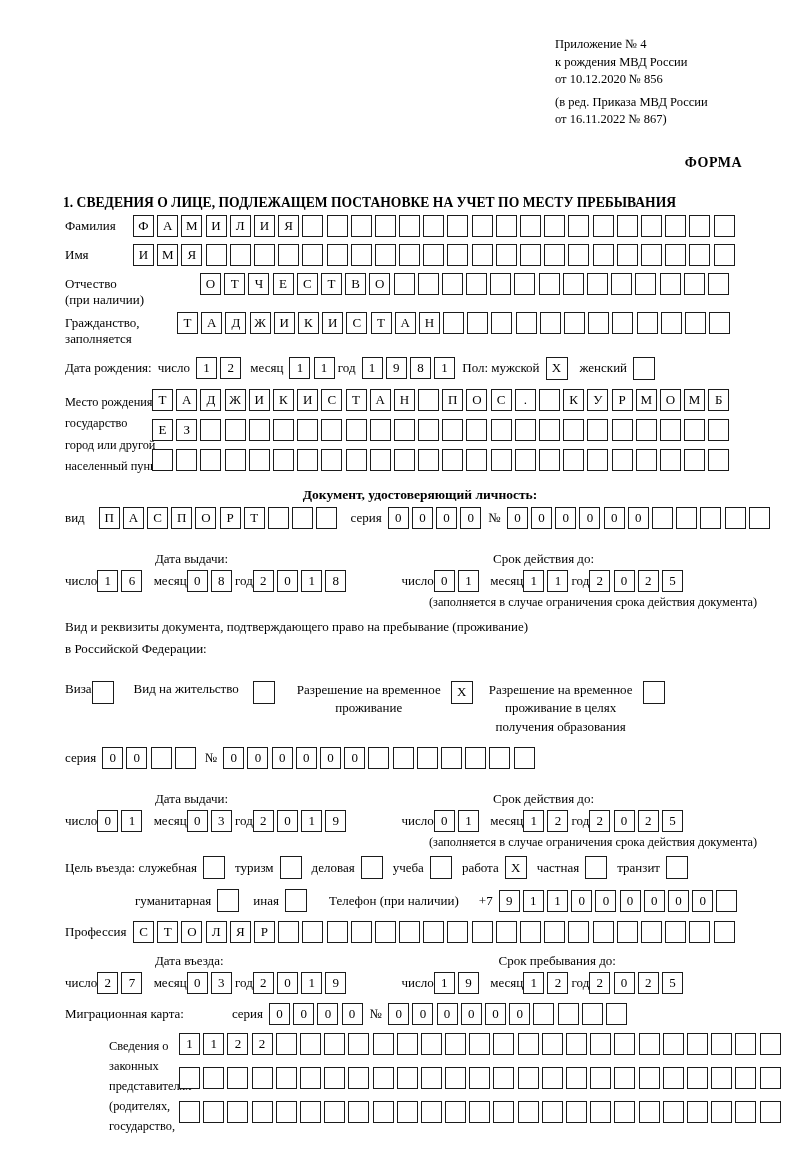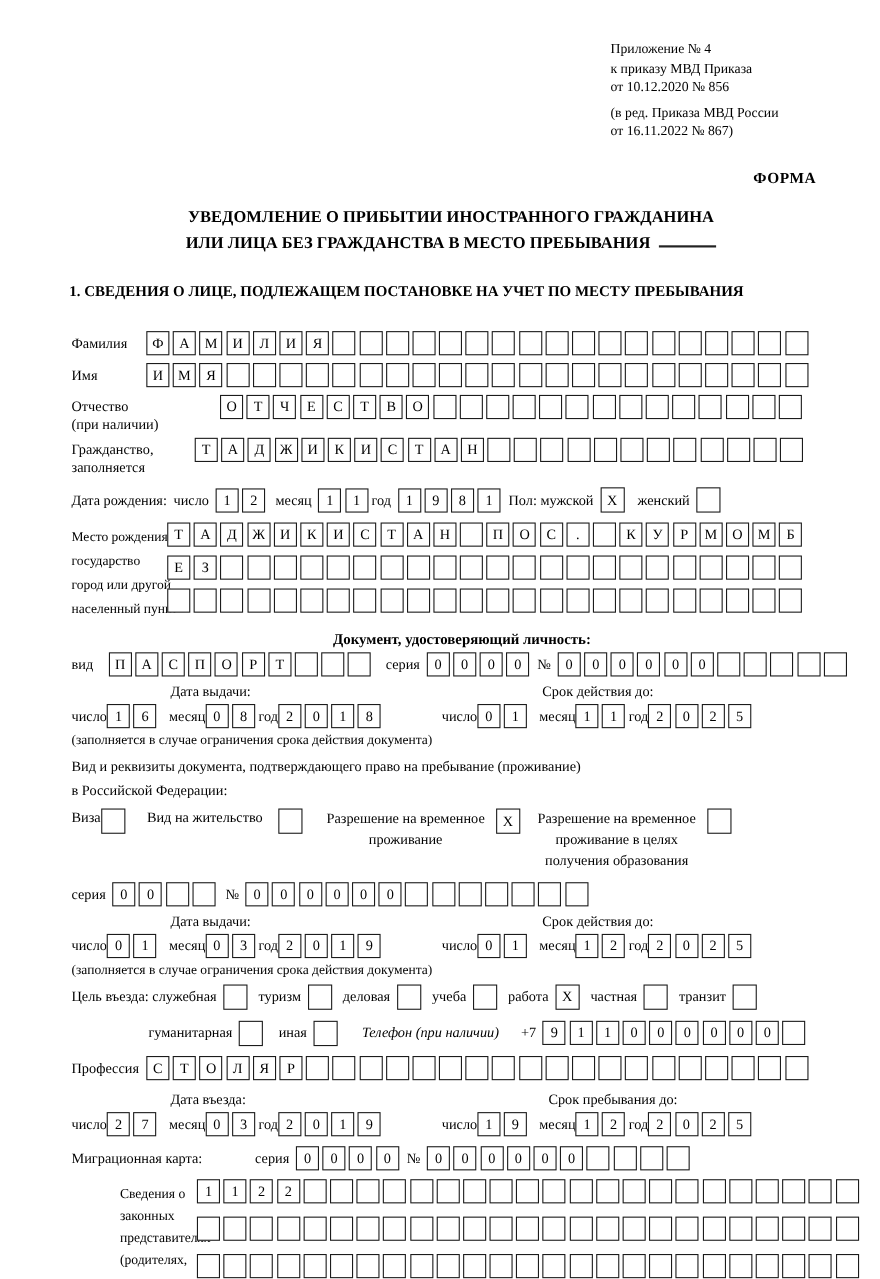--- a/index.html
+++ b/index.html
@@ -28,58 +28,54 @@
           display:flex; align-items:center; justify-content:center;
           font-size:13px; background:#fff; }
   .checkbox { width:20px; height:21px; border:1.6px solid #1b1b1b; flex:0 0 auto;
           display:flex; align-items:center; justify-content:center; font-size:13px; background:#fff; }
 
   .inline-row { display:flex; align-items:center; margin-top:8px; }
   .inline-row .t { padding:0 6px 0 0; white-space:nowrap; }
 
   .center-bold { text-align:center; font-weight:bold; font-size:13.5px; margin-top:9px; }
 
-  .date-headers { display:flex; margin-top:6px; }
+  .date-headers { display:flex; margin-top:22px; }
   .date-row { display:flex; align-items:center; margin-top:3px; }
-  .small-note { font-size:12.3px; padding-right:18px; margin-top:3px; }
+  .small-note { font-size:12.3px; text-align:right; padding-right:18px; margin-top:3px; }
 
   .plain { margin-top:9px; }
 
   .permit-row { display:flex; align-items:flex-start; margin-top:6px; }
   .permit-opt { display:flex; align-items:flex-start; }
   .permit-label { text-align:center; line-height:1.45; }
 
   .stack { display:flex; flex-direction:column; }
   .mt8 { margin-top:8px; }
   .nowrap { white-space:nowrap; }
 </style>
 </head>
 <body>
 
 <div class="page">
 
   <div class="appendix">
     <div>Приложение № 4</div>
-    <div>к приказу МВД Приказа</div>
+    <div>к рождения МВД России</div>
     <div>от 10.12.2020 № 856</div>
     <div class="edition">
       <div>(в ред. Приказа МВД России</div>
       <div>от 16.11.2022 № 867)</div>
     </div>
   </div>
   <div class="forma">ФОРМА</div>
 
-  <div class="title">
-    <div>УВЕДОМЛЕНИЕ О ПРИБЫТИИ ИНОСТРАННОГО ГРАЖДАНИНА</div>
-    <div><span>ИЛИ ЛИЦА БЕЗ ГРАЖДАНСТВА В МЕСТО ПРЕБЫВАНИЯ</span><span class="title-underline"></span></div>
-  </div>
 
   <div class="section-heading">1. СВЕДЕНИЯ О ЛИЦЕ, ПОДЛЕЖАЩЕМ ПОСТАНОВКЕ НА УЧЕТ ПО МЕСТУ ПРЕБЫВАНИЯ</div>
 
-  <div class="frow" style="margin-top:28px;">
+  <div class="frow" style="margin-top:4px;">
     <div class="flabel w68">Фамилия</div>
     <div class="cellrow">
         <div class="cell">Ф</div>
         <div class="cell">А</div>
         <div class="cell">М</div>
         <div class="cell">И</div>
         <div class="cell">Л</div>
         <div class="cell">И</div>
         <div class="cell">Я</div>
         <div class="cell"></div>
@@ -388,21 +384,21 @@
         <div class="cell">0</div>
         <div class="cell">2</div>
         <div class="cell">5</div>
       </div>
   </div>
   <div class="small-note">(заполняется в случае ограничения срока действия документа)</div>
 
   <div class="plain">Вид и реквизиты документа, подтверждающего право на пребывание (проживание)</div>
   <div class="plain" style="margin-top:6px;">в Российской Федерации:</div>
 
-  <div class="permit-row" style="margin-top:8px;">
+  <div class="permit-row" style="margin-top:24px;">
     <div class="permit-opt">
       <span class="t">Виза</span>
       <div class="checkbox"></div>
     </div>
     <div class="permit-opt" style="margin-left:20px;">
       <span class="t">Вид на жительство</span>
       <div class="checkbox" style="margin-left:14px;"></div>
     </div>
     <div class="permit-opt" style="margin-left:22px;">
       <div class="permit-label">
@@ -504,21 +500,21 @@
     <div class="checkbox"></div>
     <span class="t" style="padding-left:10px;">транзит</span>
     <div class="checkbox"></div>
   </div>
 
   <div class="inline-row" style="margin-top:10px;">
     <span class="t" style="padding-left:70px;">гуманитарная</span>
     <div class="checkbox"></div>
     <span class="t" style="padding-left:14px;">иная</span>
     <div class="checkbox"></div>
-    <span class="t" style="padding-left:22px;font-style:italic;">Телефон (при наличии)</span>
+    <span class="t" style="padding-left:22px;">Телефон (при наличии)</span>
     <span class="t" style="padding-left:14px;">+7</span>
     <div class="cellrow">
         <div class="cell">9</div>
         <div class="cell">1</div>
         <div class="cell">1</div>
         <div class="cell">0</div>
         <div class="cell">0</div>
         <div class="cell">0</div>
         <div class="cell">0</div>
         <div class="cell">0</div>

